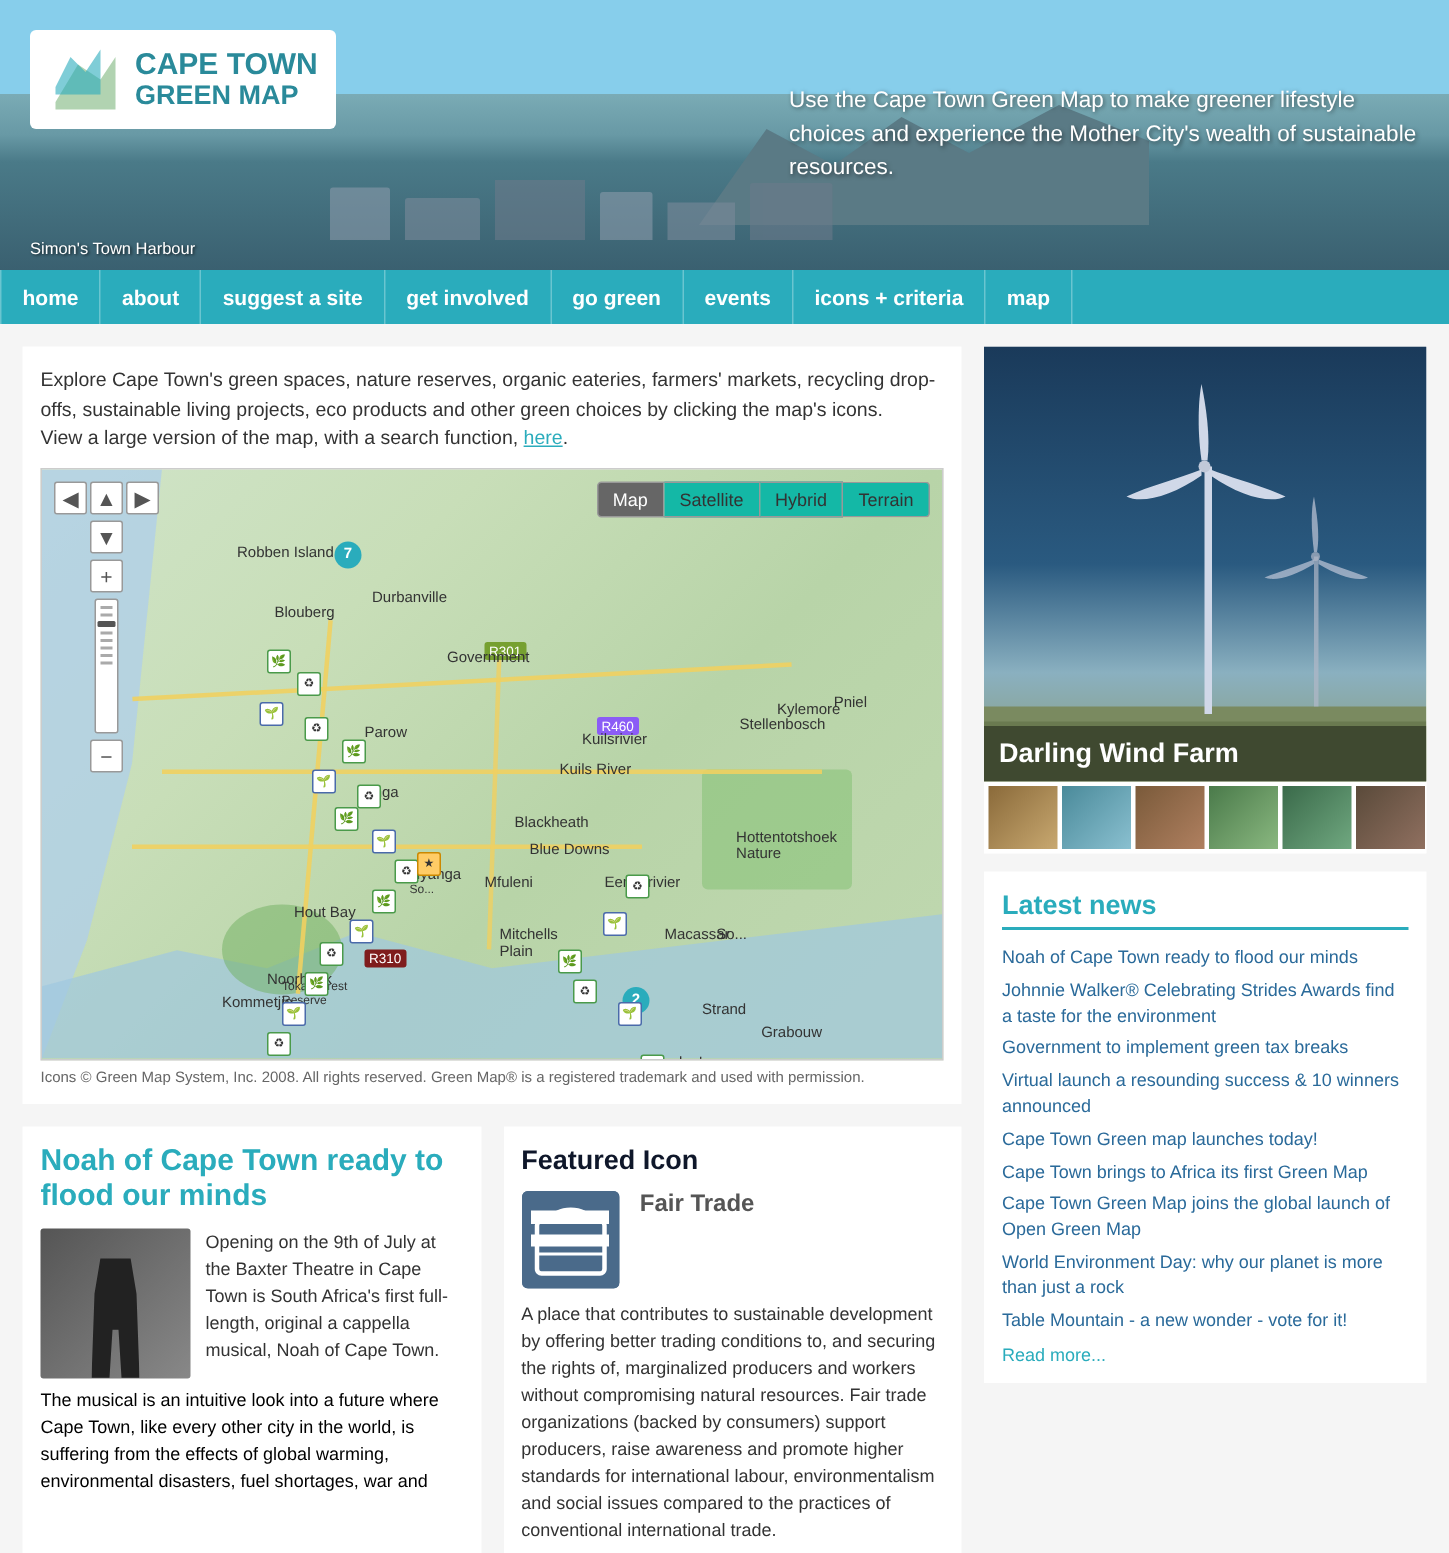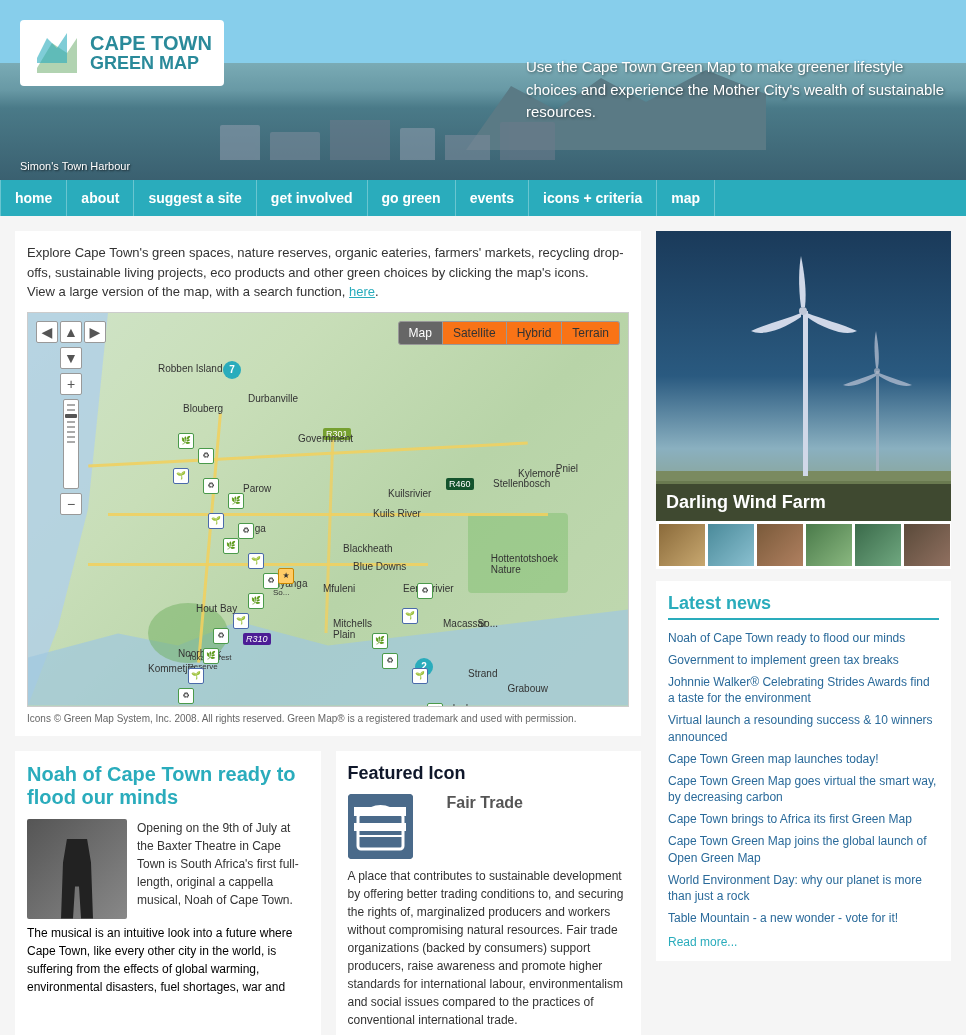--- a/index.html
+++ b/index.html
@@ -130,21 +130,21 @@
     
     #map-tabs {
       position: absolute;
       top: 8px;
       right: 8px;
       display: flex;
       gap: 0;
       z-index: 20;
     }
     .map-tab {
-      background: #f97316;
+      background: #14b8a6;
       border: 1px solid #999;
       padding: 4px 10px;
       font-size: 12px;
       cursor: pointer;
       color: #333;
     }
     .map-tab:first-child { border-radius: 3px 0 0 3px; }
     .map-tab:last-child { border-radius: 0 3px 3px 0; }
     .map-tab.active { background: #666; color: white; }
     .map-tab + .map-tab { border-left: none; }
@@ -450,22 +450,22 @@
 
           <div style="position:absolute;top:200px;right:60px;width:100px;height:80px;background:#80c070;opacity:0.5;border-radius:4px;"></div>
 
           <div style="position:absolute;top:140px;left:60px;right:100px;height:3px;background:#f0d060;opacity:0.9;transform:rotate(-3deg);"></div>
           <div style="position:absolute;top:200px;left:80px;right:80px;height:3px;background:#f0d060;opacity:0.9;"></div>
           <div style="position:absolute;top:250px;left:60px;right:200px;height:3px;background:#f0d060;opacity:0.9;"></div>
           <div style="position:absolute;top:100px;left:180px;width:3px;height:250px;background:#f0d060;opacity:0.9;transform:rotate(5deg);"></div>
           <div style="position:absolute;top:120px;left:300px;width:3px;height:200px;background:#f0d060;opacity:0.8;transform:rotate(2deg);"></div>
 
           <div style="position:absolute;top:115px;left:295px;background:#76a030;color:white;font-size:9px;padding:1px 3px;border-radius:2px;">R301</div>
-          <div style="position:absolute;top:320px;left:215px;background:#4c1d95;color:white;font-size:9px;padding:1px 3px;border-radius:2px;font-style:italic;">R310</div>
-          <div style="position:absolute;top:165px;left:370px;background:#14532d;color:white;font-size:9px;padding:1px 3px;border-radius:2px;margin-left:48px;">R460</div>
+          <div style="position:absolute;top:320px;left:215px;background:#7f1d1d;color:white;font-size:9px;padding:1px 3px;border-radius:2px;">R310</div>
+          <div style="position:absolute;top:165px;left:370px;background:#8b5cf6;color:white;font-size:9px;padding:1px 3px;border-radius:2px;">R460</div>
 
           <div style="position:absolute;top:48px;left:195px;background:#2aacbc;color:white;font-size:10px;border-radius:50%;width:18px;height:18px;display:flex;align-items:center;justify-content:center;font-weight:bold;">7</div>
           <div style="position:absolute;top:345px;right:195px;background:#2aacbc;color:white;font-size:10px;border-radius:50%;width:18px;height:18px;display:flex;align-items:center;justify-content:center;font-weight:bold;">2</div>
 
           <div class="map-label" style="top:50px;left:130px;">Robben Island</div>
           <div class="map-label" style="top:90px;left:155px;">Blouberg</div>
           <div class="map-label" style="top:80px;left:220px;">Durbanville</div>
           <div class="map-label" style="top:120px;left:270px;">Government</div>
           <div class="map-label" style="top:170px;left:215px;">Parow</div>
           <div class="map-label" style="top:195px;left:345px;">Kuils River</div>
@@ -556,21 +556,21 @@
 
       <div id="news-col">
         <h2 id="news-title">Noah of Cape Town ready to flood our minds</h2>
         <div id="news-image"></div>
         <div id="news-body">Opening on the 9th of July at the Baxter Theatre in Cape Town is South Africa's first full-length, original a cappella musical, Noah of Cape Town.</div>
         <div id="news-body-full">The musical is an intuitive look into a future where Cape Town, like every other city in the world, is suffering from the effects of global warming, environmental disasters, fuel shortages, war and</div>
       </div>
 
       <div id="featured-col">
         <h2 id="featured-title">Featured Icon</h2>
-        <div style="display:flex;align-items:flex-start;gap:24px;margin-bottom:8px;">
+        <div style="display:flex;align-items:flex-start;gap:4px;margin-bottom:8px;">
           <div id="featured-icon-img">
             <svg width="65" height="65" viewBox="0 0 65 65" xmlns="http://www.w3.org/2000/svg">
               <rect width="65" height="65" fill="#4a6a8a"></rect>
 
               <rect x="10" y="20" width="45" height="35" rx="3" fill="none" stroke="white" stroke-width="3"></rect>
               <path d="M20 20 C20 10 45 10 45 20" fill="none" stroke="white" stroke-width="3"></path>
               <line x1="10" y1="32" x2="55" y2="32" stroke="white" stroke-width="2"></line>
               <line x1="10" y1="42" x2="55" y2="42" stroke="white" stroke-width="2"></line>
             </svg>
           </div>
@@ -630,25 +630,24 @@
         <div class="thumb thumb-4"></div>
         <div class="thumb thumb-5"></div>
         <div class="thumb thumb-6"></div>
       </div>
     </div>
 
     <div id="latest-news-box">
       <h3 id="latest-news-title">Latest news</h3>
       <div id="news-items-list">
       <div class="news-item">Noah of Cape Town ready to flood our minds</div>
+          <div class="news-item">Johnnie Walker® Celebrating Strides Awards find a taste for the environment</div>
           <div class="news-item">Government to implement green tax breaks</div>
-          <div class="news-item">Johnnie Walker® Celebrating Strides Awards find a taste for the environment</div>
           <div class="news-item">Virtual launch a resounding success &amp; 10 winners announced</div>
           <div class="news-item">Cape Town Green map launches today!</div>
-          <div class="news-item">Cape Town Green Map goes virtual the smart way, by decreasing carbon</div>
           <div class="news-item">Cape Town brings to Africa its first Green Map</div>
           <div class="news-item">Cape Town Green Map joins the global launch of Open Green Map</div>
           <div class="news-item">World Environment Day: why our planet is more than just a rock</div>
           <div class="news-item">Table Mountain - a new wonder - vote for it!</div>
         </div>
       <a href="#" id="read-more-news">Read more...</a>
     </div>
   </div>
 </div>
 

